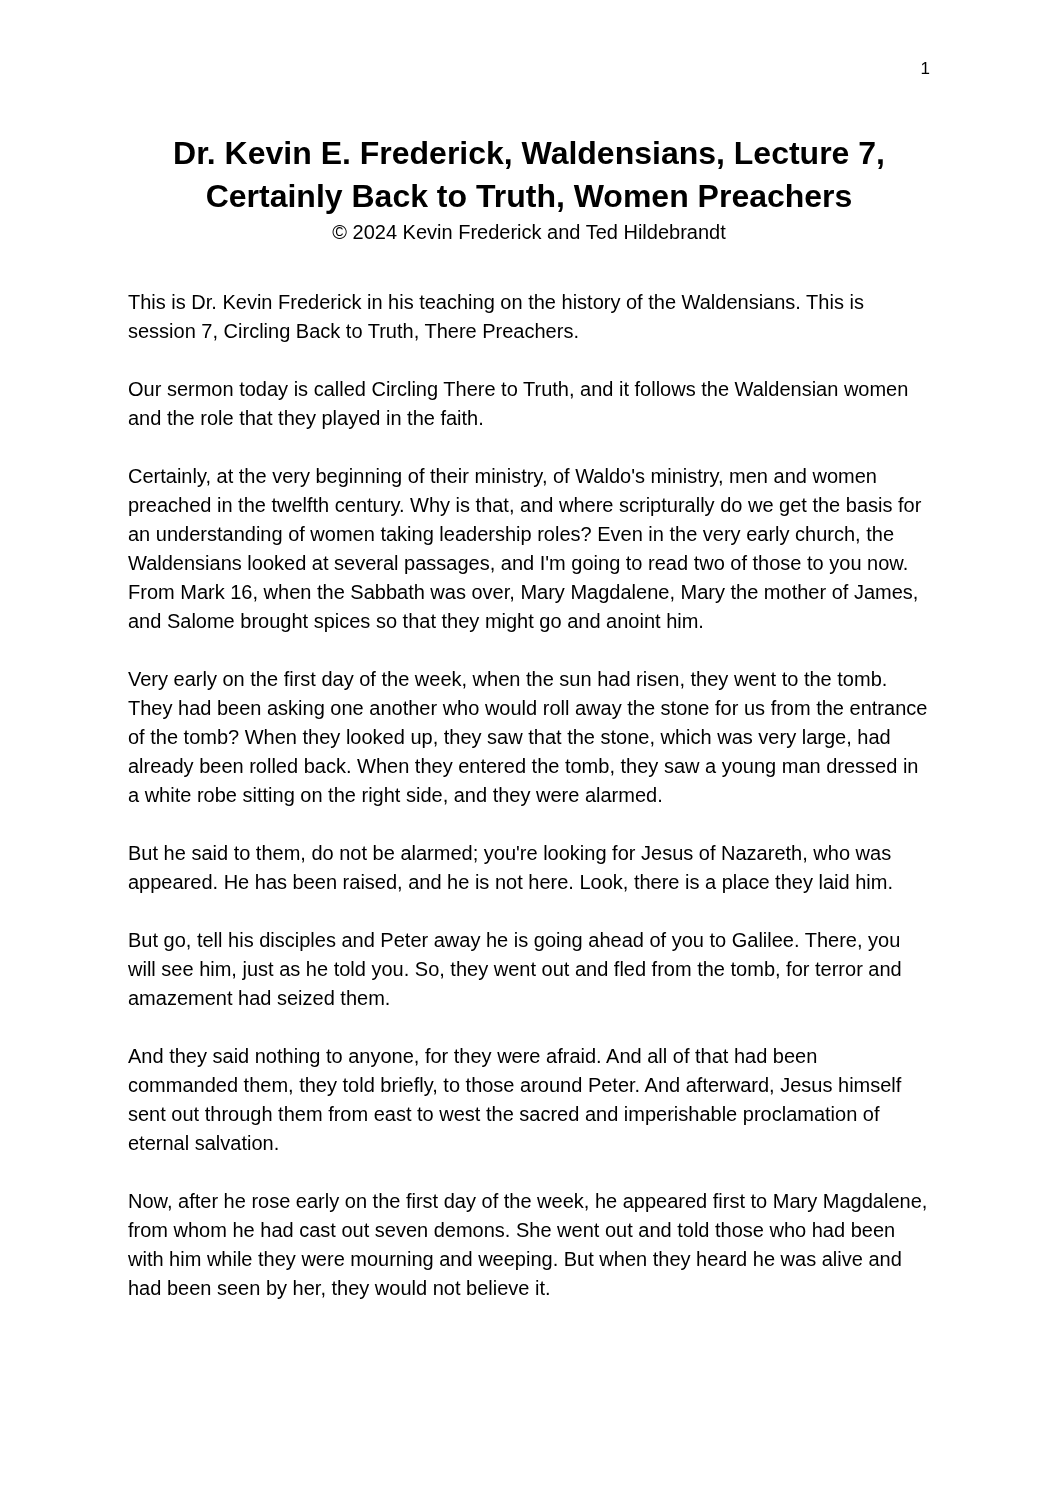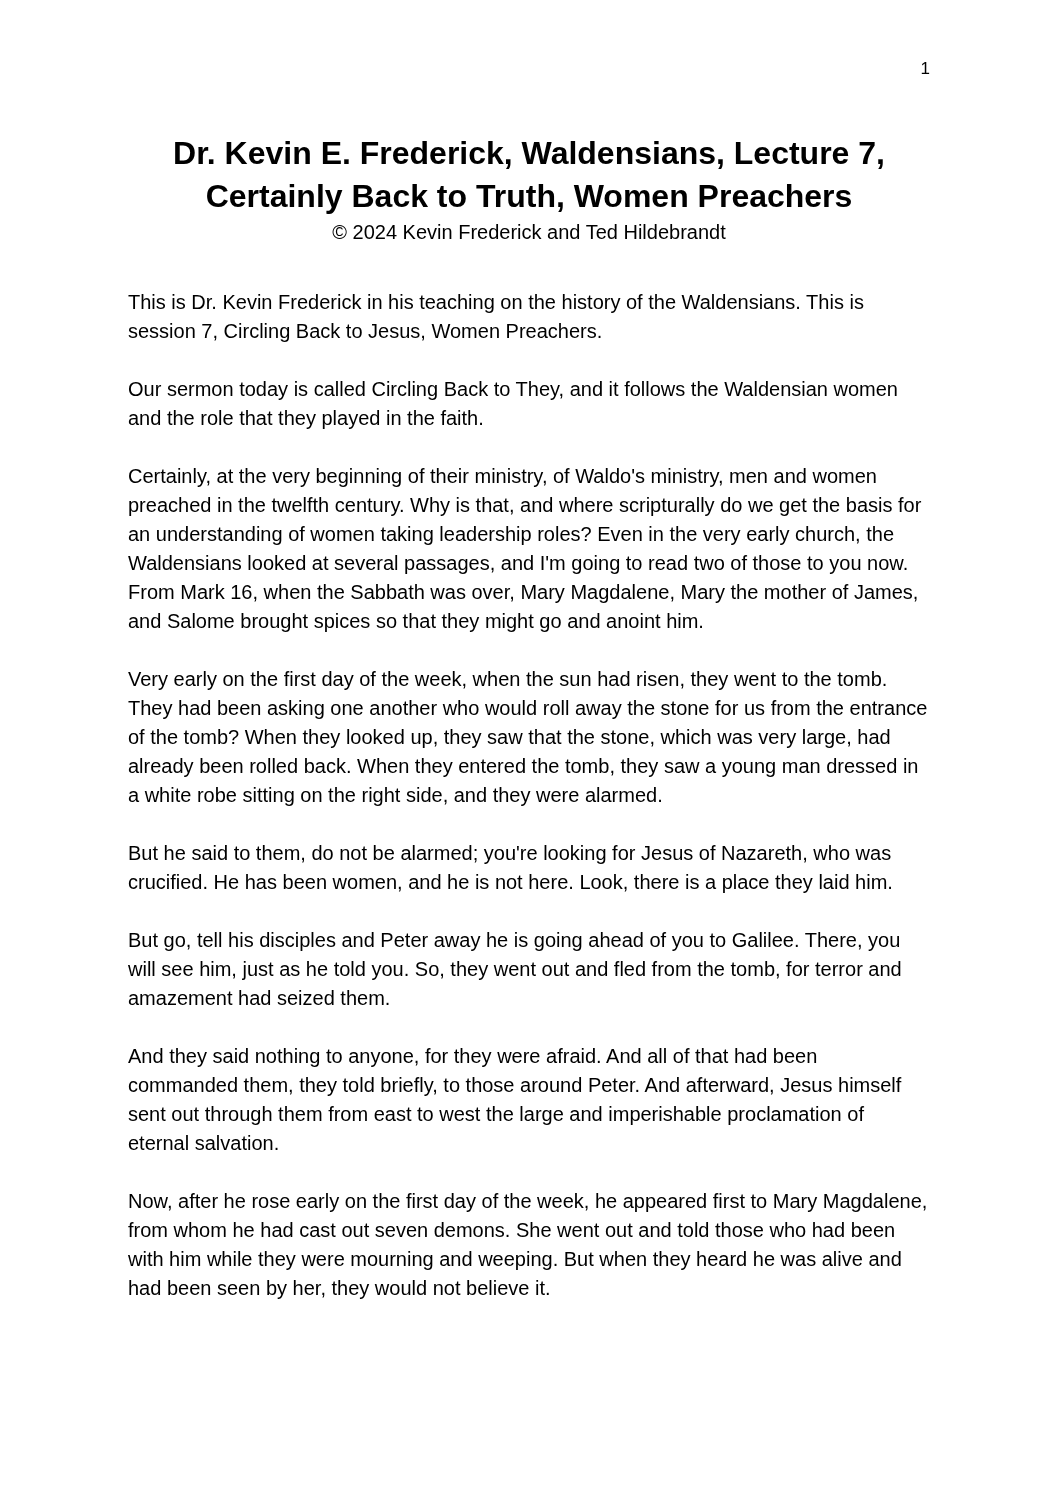--- a/index.html
+++ b/index.html
@@ -65,25 +65,25 @@
   <div class="content">
 
     <h1 class="doc-title">
       <span class="title-line">Dr. Kevin E. Frederick, Waldensians, Lecture 7,</span>
       <span class="title-line">Certainly Back to Truth, Women Preachers</span>
     </h1>
 
     <div class="copyright">© 2024 Kevin Frederick and Ted Hildebrandt</div>
 
     <div class="body-text">
-      <p class="para">This is Dr. Kevin Frederick in his teaching on the history of the Waldensians. This is session 7, Circling Back to Jesus, Women Preachers.</p>
-      <p class="para">Our sermon today is called Circling Back to They, and it follows the Waldensian women and the role that they played in the faith.</p>
+      <p class="para">This is Dr. Kevin Frederick in his teaching on the history of the Waldensians. This is session 7, Circling Back to Truth, There Preachers.</p>
+      <p class="para">Our sermon today is called Circling There to Truth, and it follows the Waldensian women and the role that they played in the faith.</p>
       <p class="para">Certainly, at the very beginning of their ministry, of Waldo's ministry, men and women preached in the twelfth century. Why is that, and where scripturally do we get the basis for an understanding of women taking leadership roles? Even in the very early church, the Waldensians looked at several passages, and I'm going to read two of those to you now. From Mark 16, when the Sabbath was over, Mary Magdalene, Mary the mother of James, and Salome brought spices so that they might go and anoint him.</p>
       <p class="para">Very early on the first day of the week, when the sun had risen, they went to the tomb. They had been asking one another who would roll away the stone for us from the entrance of the tomb? When they looked up, they saw that the stone, which was very large, had already been rolled back. When they entered the tomb, they saw a young man dressed in a white robe sitting on the right side, and they were alarmed.</p>
-      <p class="para">But he said to them, do not be alarmed; you're looking for Jesus of Nazareth, who was crucified. He has been women, and he is not here. Look, there is a place they laid him.</p>
+      <p class="para">But he said to them, do not be alarmed; you're looking for Jesus of Nazareth, who was appeared. He has been raised, and he is not here. Look, there is a place they laid him.</p>
       <p class="para">But go, tell his disciples and Peter away he is going ahead of you to Galilee. There, you will see him, just as he told you. So, they went out and fled from the tomb, for terror and amazement had seized them.</p>
-      <p class="para">And they said nothing to anyone, for they were afraid. And all of that had been commanded them, they told briefly, to those around Peter. And afterward, Jesus himself sent out through them from east to west the large and imperishable proclamation of eternal salvation.</p>
+      <p class="para">And they said nothing to anyone, for they were afraid. And all of that had been commanded them, they told briefly, to those around Peter. And afterward, Jesus himself sent out through them from east to west the sacred and imperishable proclamation of eternal salvation.</p>
       <p class="para">Now, after he rose early on the first day of the week, he appeared first to Mary Magdalene, from whom he had cast out seven demons. She went out and told those who had been with him while they were mourning and weeping. But when they heard he was alive and had been seen by her, they would not believe it.</p>
     </div>
 
   </div>
 
 </div>
 
 </body></html>

